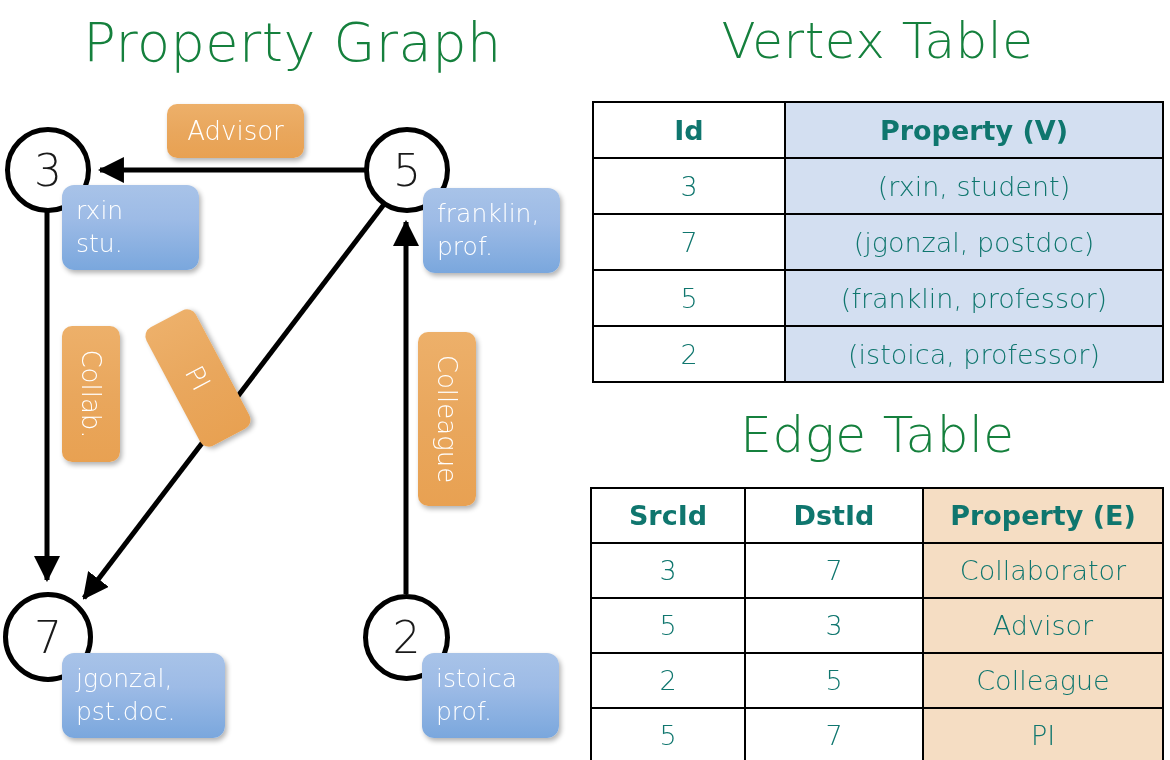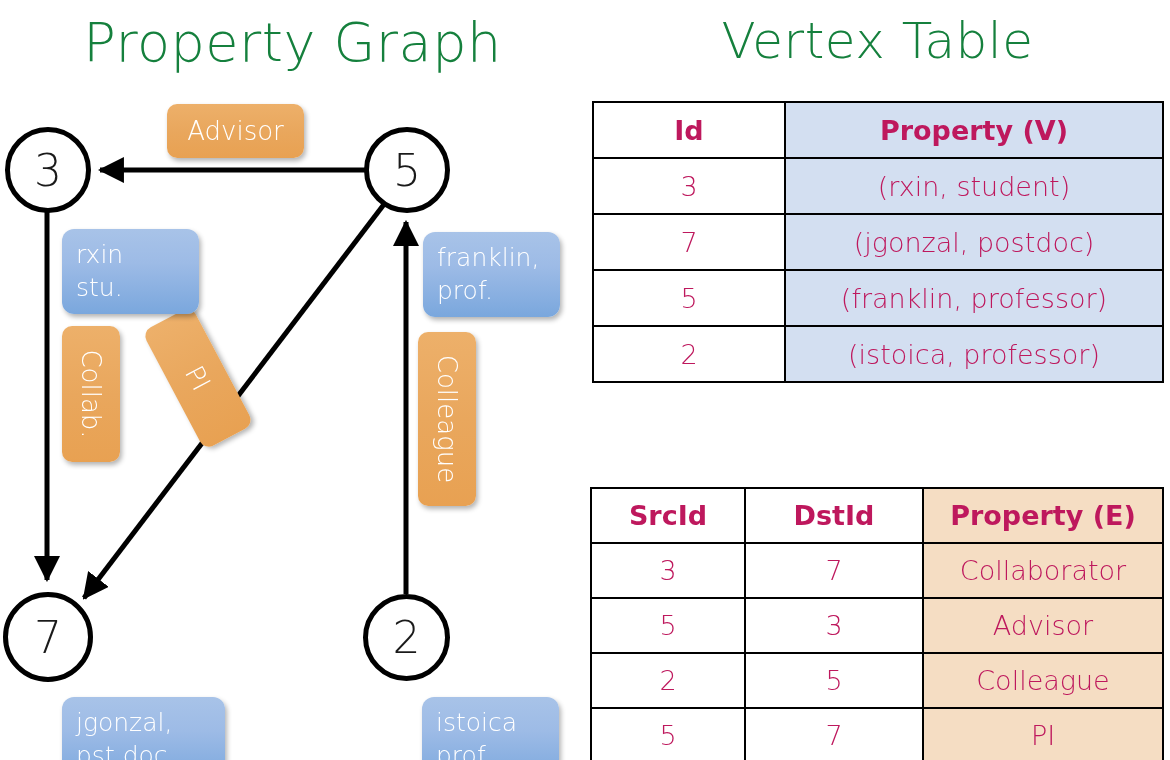--- a/index.html
+++ b/index.html
@@ -78,21 +78,20 @@
     background: linear-gradient(to bottom, #a8c3e8 0%, #9dbbe6 40%, #7aa7dd 100%);
     box-shadow: 2px 3px 5px rgba(0,0,0,0.30);
     color: #ffffff;
     font-family: "DejaVu Sans", sans-serif;
     font-weight: 300;
     font-size: 25px;
     line-height: 33px;
     padding: 9px 0 9px 14px;
     box-sizing: border-box;
     z-index: 7;
-    margin-top: 44px;
   }
 
   .eprop {
     position: absolute;
     border-radius: 10px;
     background: linear-gradient(to bottom, #edb06a 0%, #e9a75d 50%, #e8a152 100%);
     box-shadow: 2px 3px 5px rgba(0,0,0,0.30);
     color: #ffffff;
     font-family: "DejaVu Sans", sans-serif;
     font-weight: 300;
@@ -108,21 +107,21 @@
     white-space: nowrap;
   }
   .eprop .hlabel { white-space: nowrap; }
 
   
   .dtable {
     position: absolute;
     border-collapse: collapse;
     table-layout: fixed;
     font-family: "DejaVu Sans", sans-serif;
-    color: #be185d;
+    color: #0f766e;
   }
   .dtable td, .dtable th {
     border: 2px solid #000000;
     text-align: center;
     font-weight: 300;
     padding: 0;
   }
   .dtable th {
     font-weight: 700;
     font-size: 27px;
@@ -142,20 +141,21 @@
 </style>
 </head>
 <body>
 
 <div id="stage">
 
   <div class="title" id="title-property-graph">Property Graph</div>
 
   <div class="title" id="title-vertex-table">Vertex Table</div>
 
+  <div class="title" id="title-edge-table">Edge Table</div>
 
   <div id="graph-panel">
 
     <svg id="graph-edges" viewBox="0 0 585 760">
       <defs>
         <marker id="arrow" viewBox="0 0 10 10" refX="9.2" refY="5" markerWidth="5.2" markerHeight="5.2" orient="auto-start-reverse">
           <path d="M 0 0 L 10 5 L 0 10 z" fill="#000000"></path>
         </marker>
       </defs>
 

